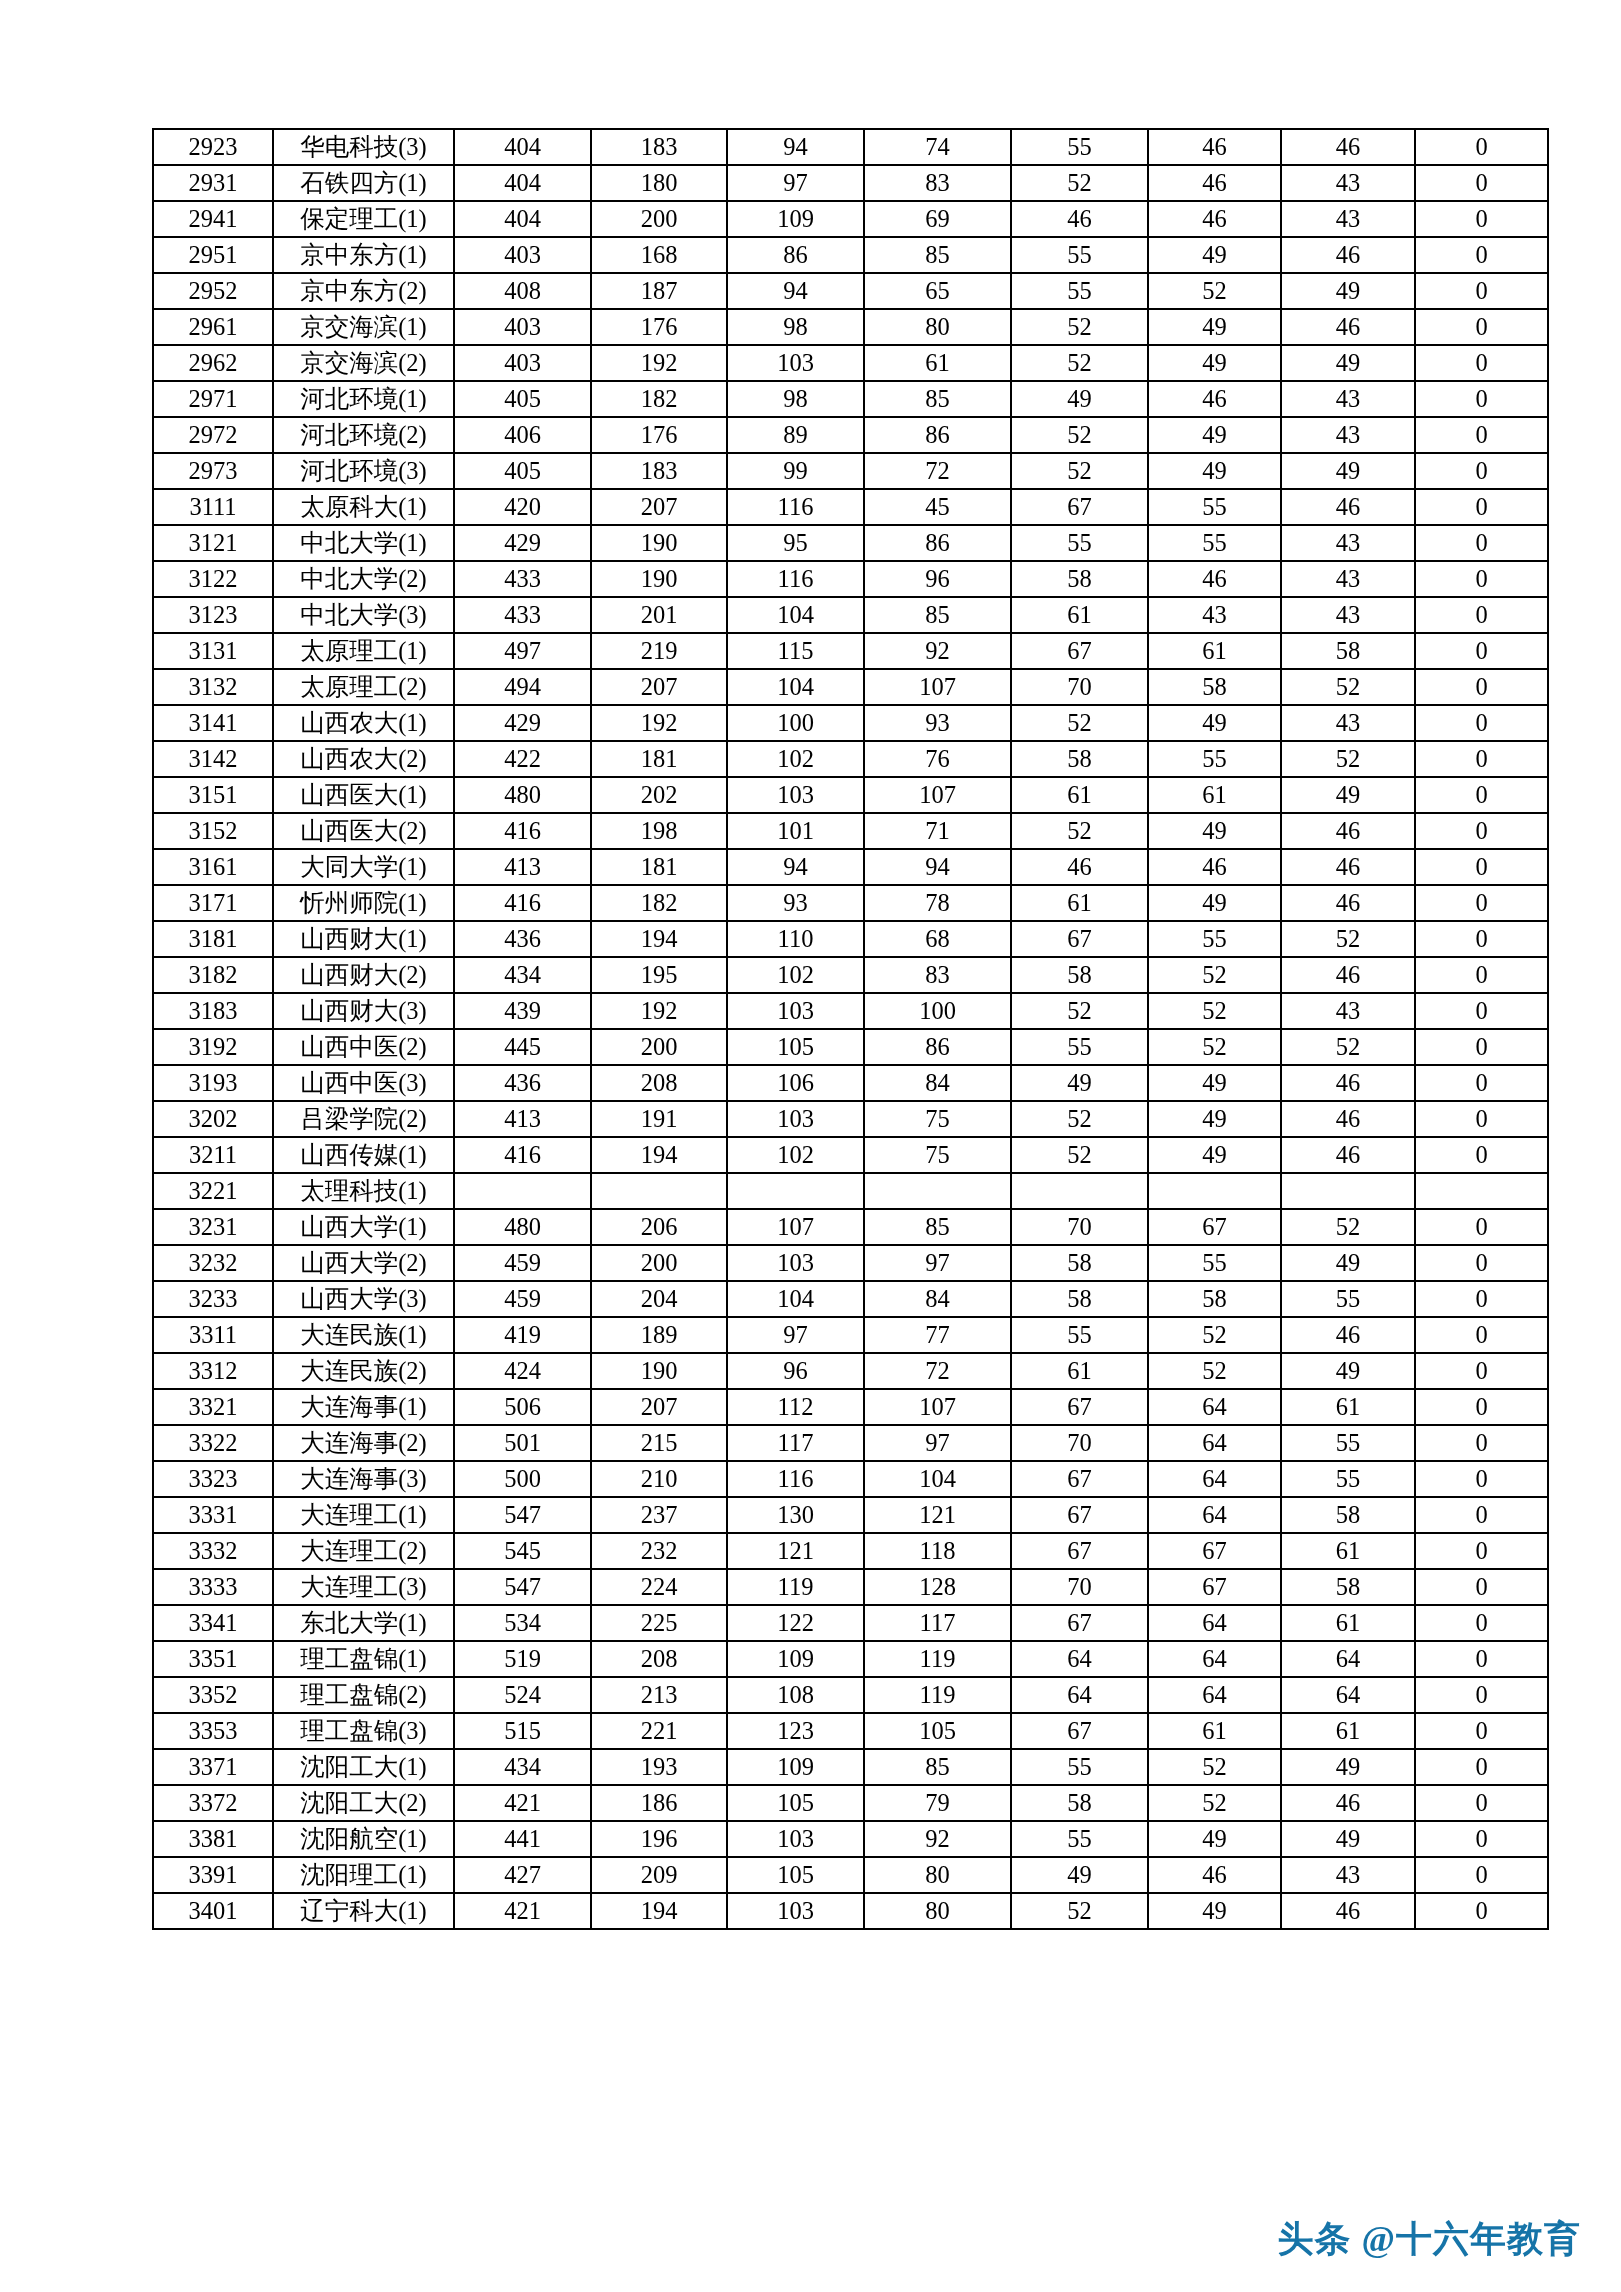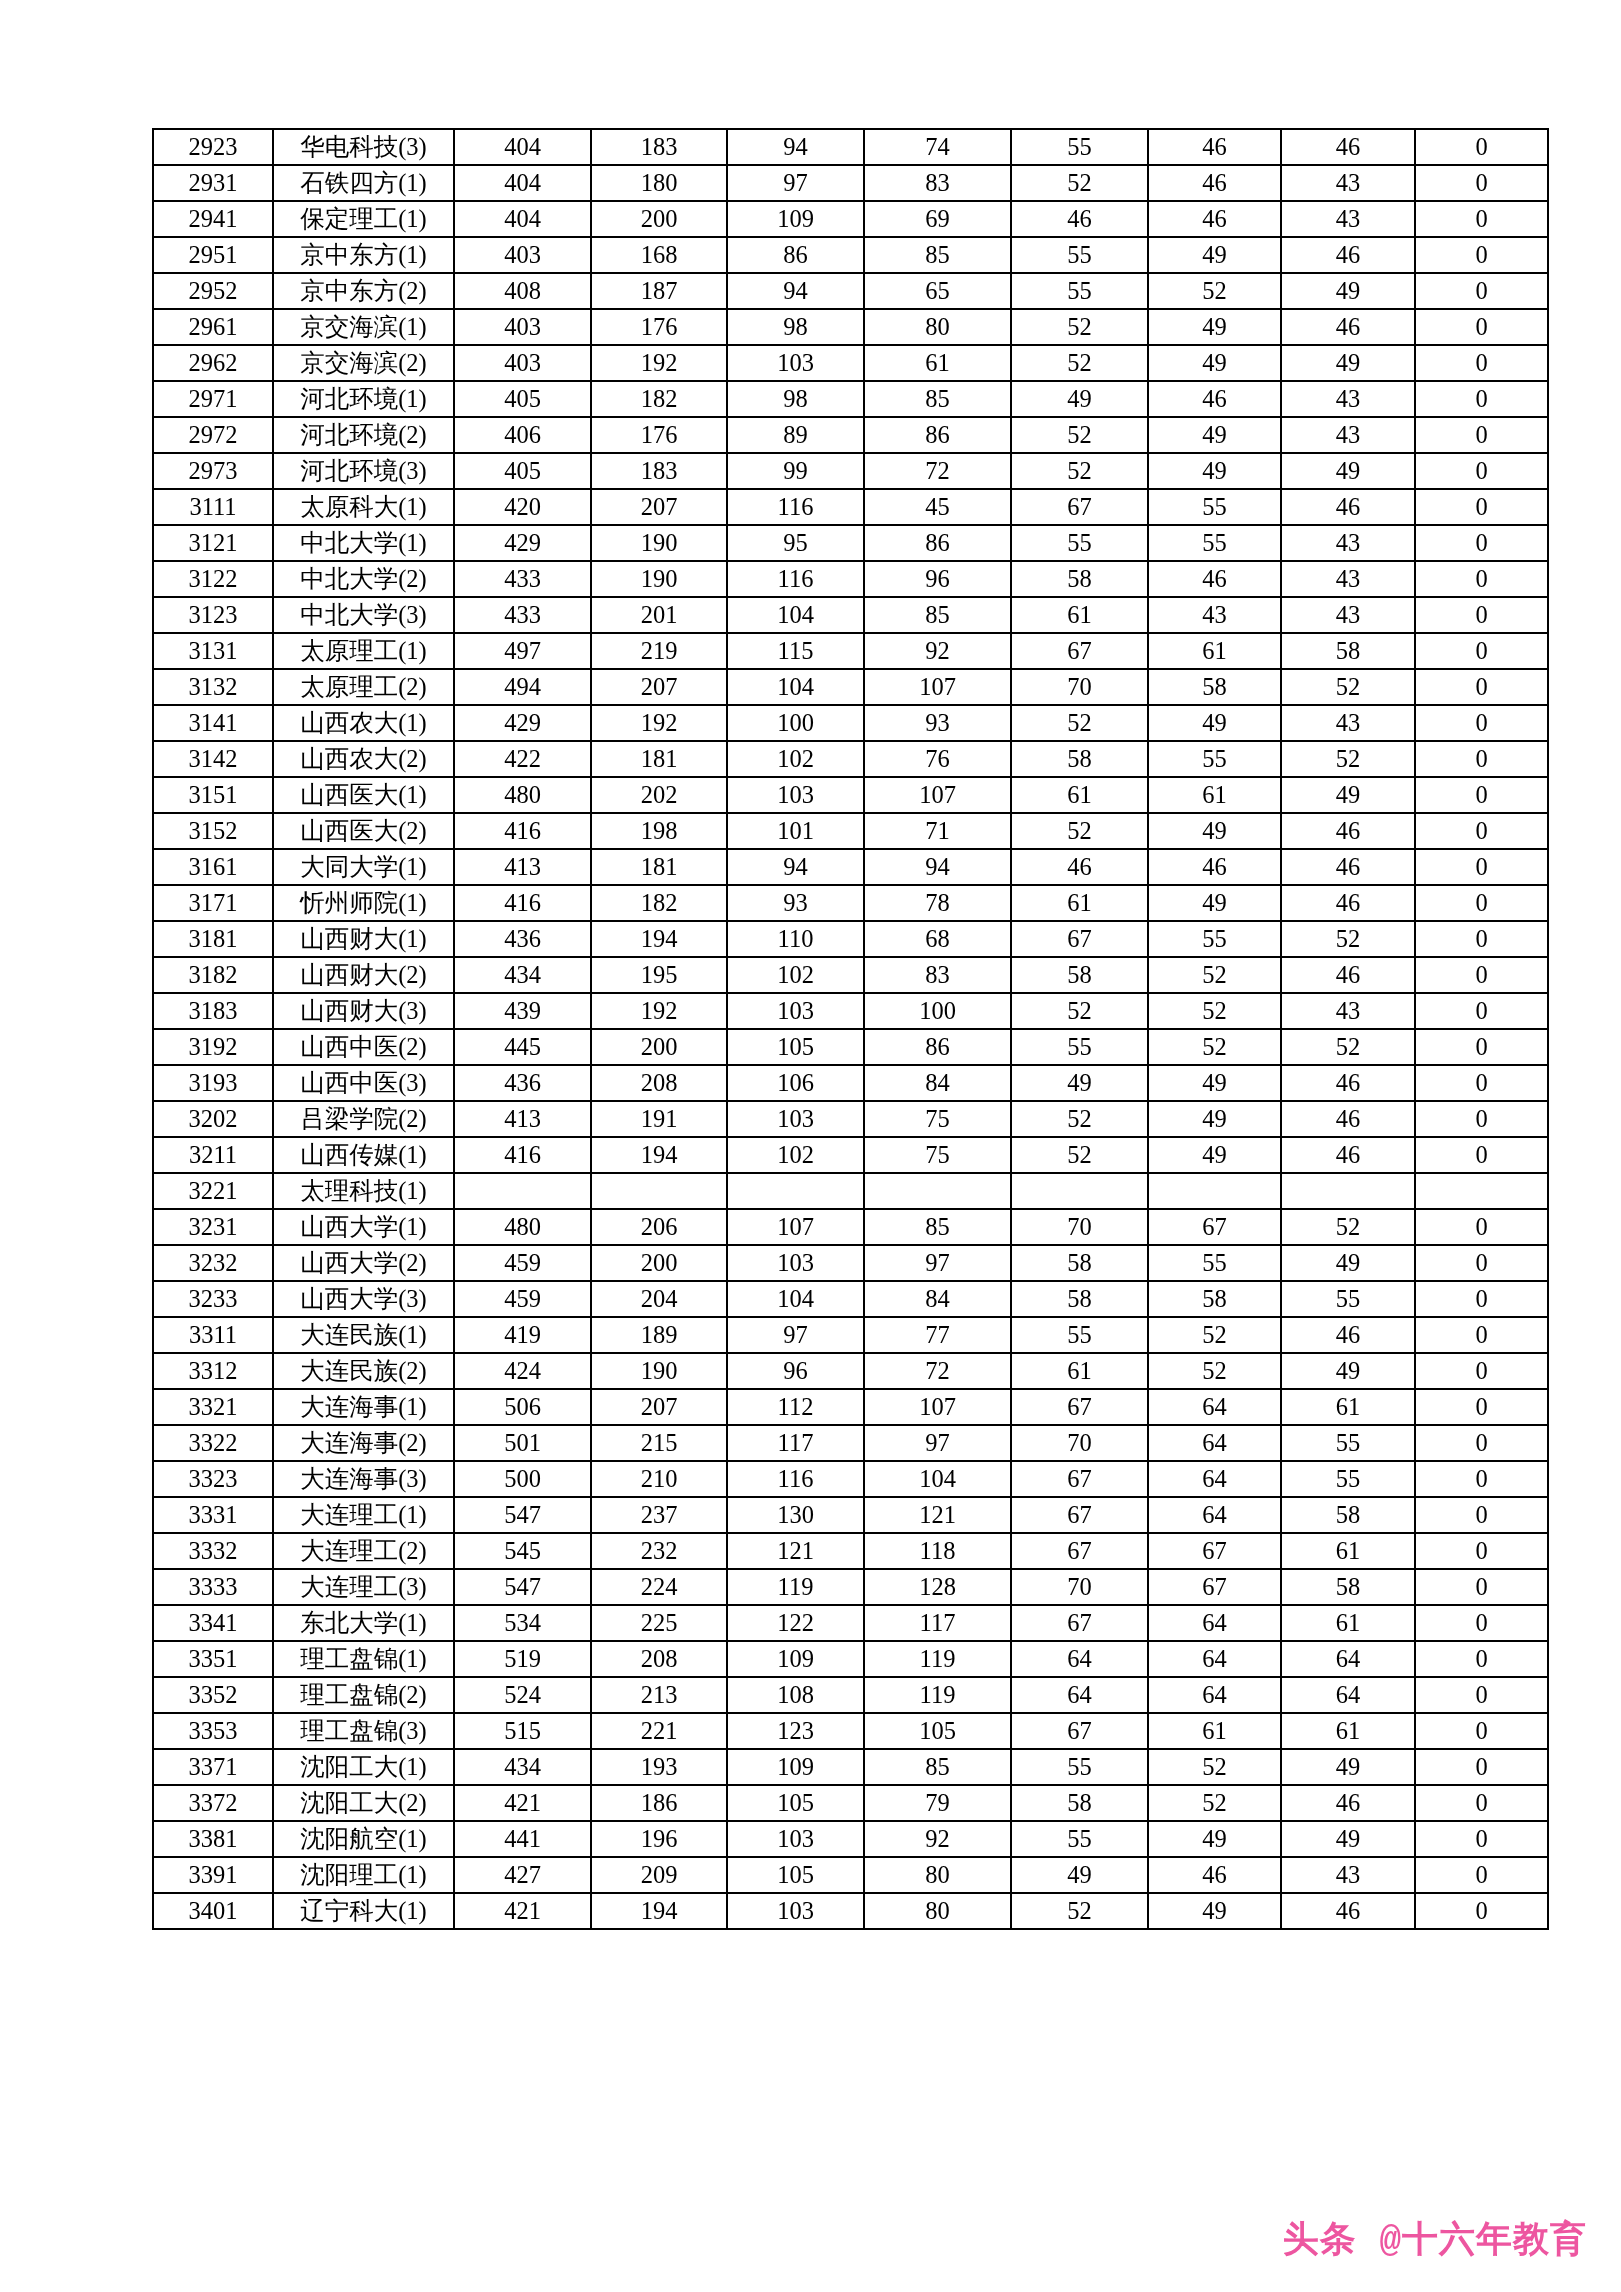--- a/index.html
+++ b/index.html
@@ -58,26 +58,26 @@
   }
   table.score-table td.cell-name {
     font-size: 24.5px;
     letter-spacing: 0px;
   }
   table.score-table td.cell-empty {
     color: transparent;
   }
   #watermark {
     position: absolute;
-    right: 34px;
+    right: 40px;
     bottom: 29px;
     font-size: 36px;
     font-weight: bold;
-    color: #ec4899;
-    font-family: Liberation Mono, monospace;
+    color: #0369a1;
+    font-family: Liberation Serif, serif;
     letter-spacing: 1px;
     white-space: nowrap;
     opacity: 0.92;
     text-shadow: 1px 1px 0 rgba(255,255,255,0.85);
   }
 </style>
 </head>
 <body>
 
 <div id="page">

